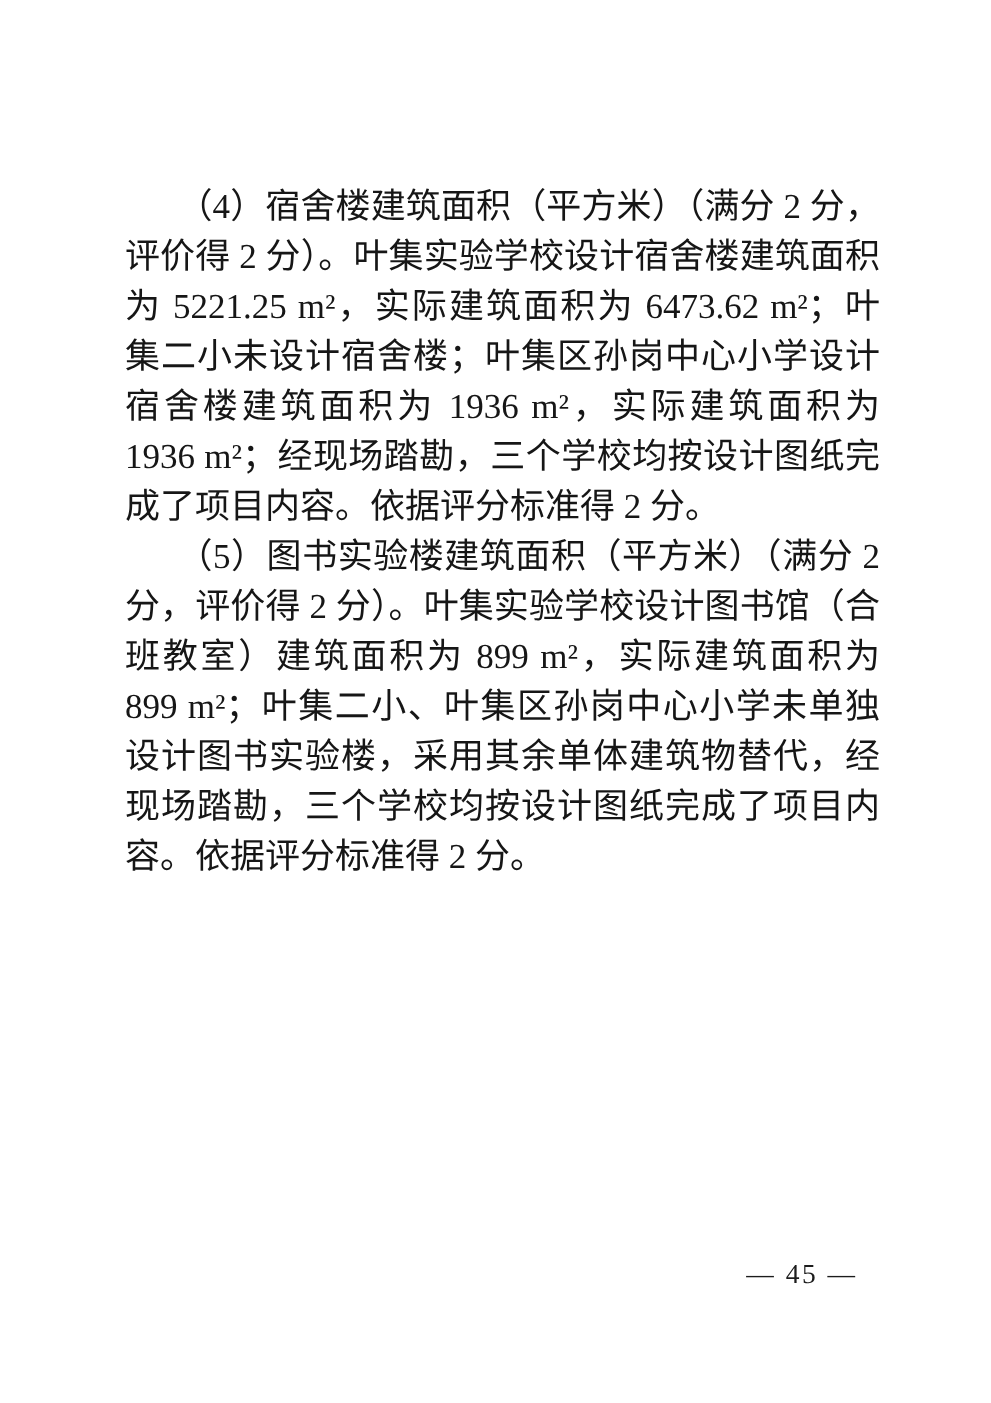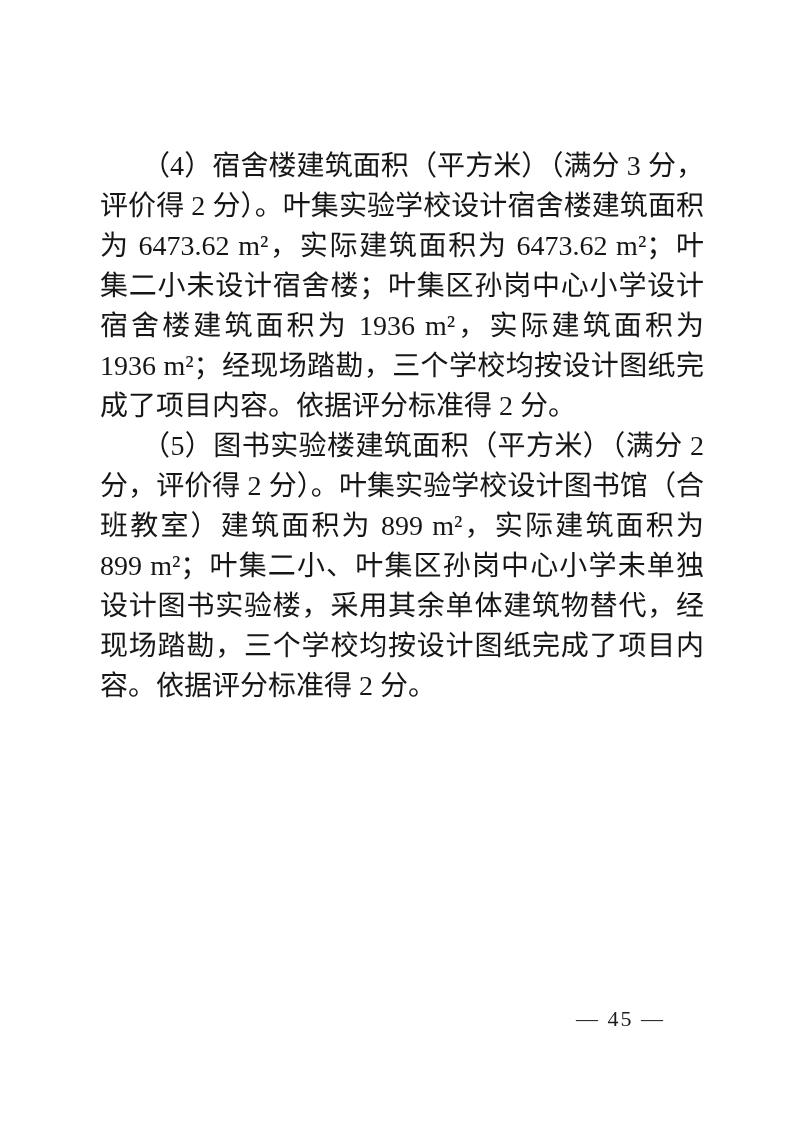--- a/index.html
+++ b/index.html
@@ -32,36 +32,36 @@
   .para {
     margin: 0;
     padding: 0;
   }
   .para.indent {
     text-indent: 1.5em;
   }
   .page-footer {
     position: absolute;
     top: 1004px;
-    right: 128px;
+    right: 107px;
     font-family: "Liberation Serif", "DejaVu Serif", serif;
     font-size: 22px;
     line-height: 30px;
     color: #1c1c1c;
     letter-spacing: 2px;
     white-space: nowrap;
   }
 </style>
 </head>
 <body>
 
 <div class="page">
 
   <main class="body-text">
-    <p class="para indent">（4）宿舍楼建筑面积（平方米）（满分 3 分，评价得 2 分）。叶集实验学校设计宿舍楼建筑面积为 6473.62 m²，实际建筑面积为 6473.62 m²；叶集二小未设计宿舍楼；叶集区孙岗中心小学设计宿舍楼建筑面积为 1936 m²，实际建筑面积为 1936 m²；经现场踏勘，三个学校均按设计图纸完成了项目内容。依据评分标准得 2 分。</p>
+    <p class="para indent">（4）宿舍楼建筑面积（平方米）（满分 2 分，评价得 2 分）。叶集实验学校设计宿舍楼建筑面积为 5221.25 m²，实际建筑面积为 6473.62 m²；叶集二小未设计宿舍楼；叶集区孙岗中心小学设计宿舍楼建筑面积为 1936 m²，实际建筑面积为 1936 m²；经现场踏勘，三个学校均按设计图纸完成了项目内容。依据评分标准得 2 分。</p>
     <p class="para indent">（5）图书实验楼建筑面积（平方米）（满分 2 分，评价得 2 分）。叶集实验学校设计图书馆（合班教室）建筑面积为 899 m²，实际建筑面积为 899 m²；叶集二小、叶集区孙岗中心小学未单独设计图书实验楼，采用其余单体建筑物替代，经现场踏勘，三个学校均按设计图纸完成了项目内容。依据评分标准得 2 分。</p>
   </main>
 
   <footer class="page-footer">
     <span>— 45 —</span>
   </footer>
 
 </div>
 
 </body></html>

